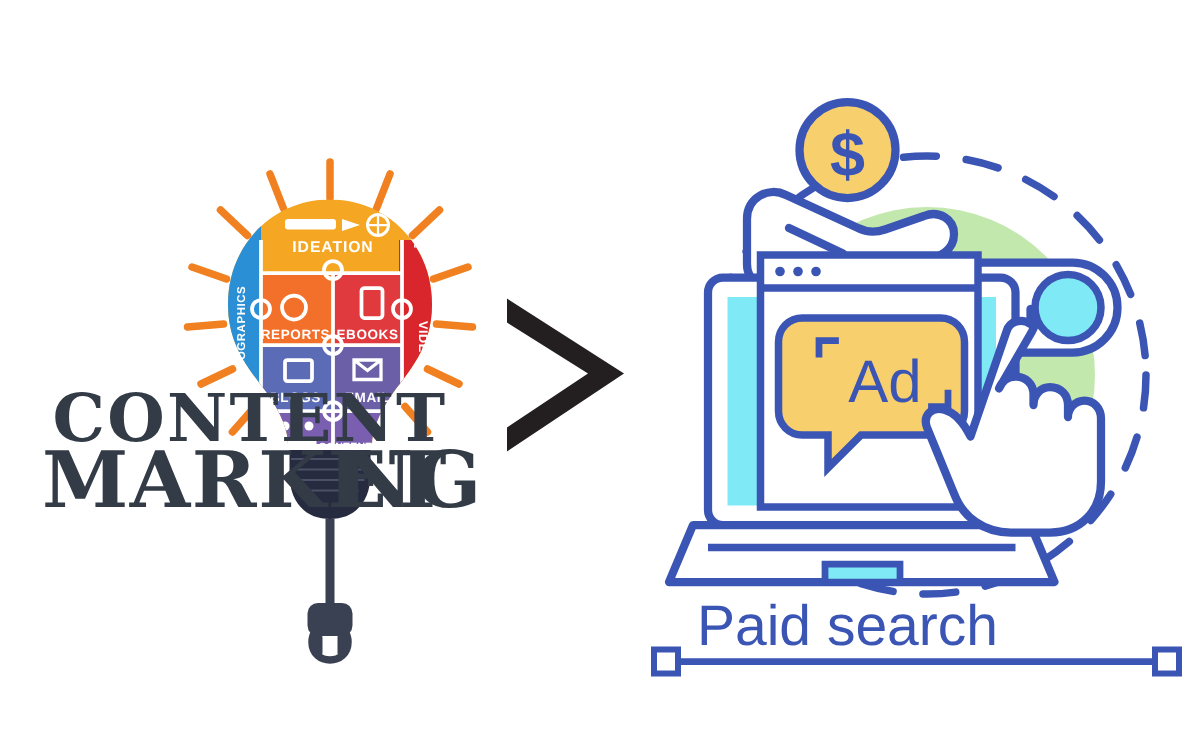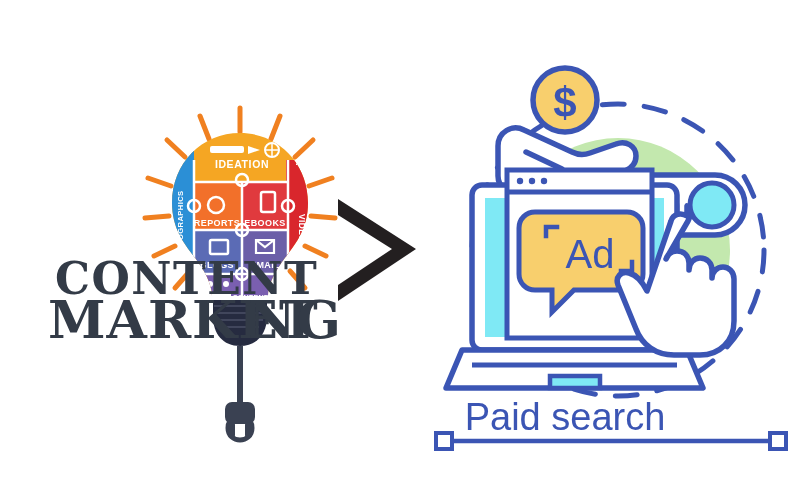--- a/index.html
+++ b/index.html
@@ -15,21 +15,21 @@
     position: relative;
     width: 800px;
     height: 500px;
     background: #ffffff;
     overflow: hidden;
   }
   .abs { position: absolute; }
   svg { display: block; overflow: visible; }
 
   
-  #left-illustration { left: 0; top: 0; width: 400px; height: 404px; padding-left: 20px; }
+  #left-illustration { left: 0; top: 0; width: 400px; height: 404px; }
   #comparison-operator { left: 320px; top: 185px; width: 120px; height: 130px; }
 
   
   #right-illustration { left: 400px; top: 0; width: 400px; height: 500px; }
 
   .txt-content-marketing {
     font-family: "DejaVu Serif", "Liberation Serif", serif;
     fill: #333b47;
     font-weight: 700;
   }

